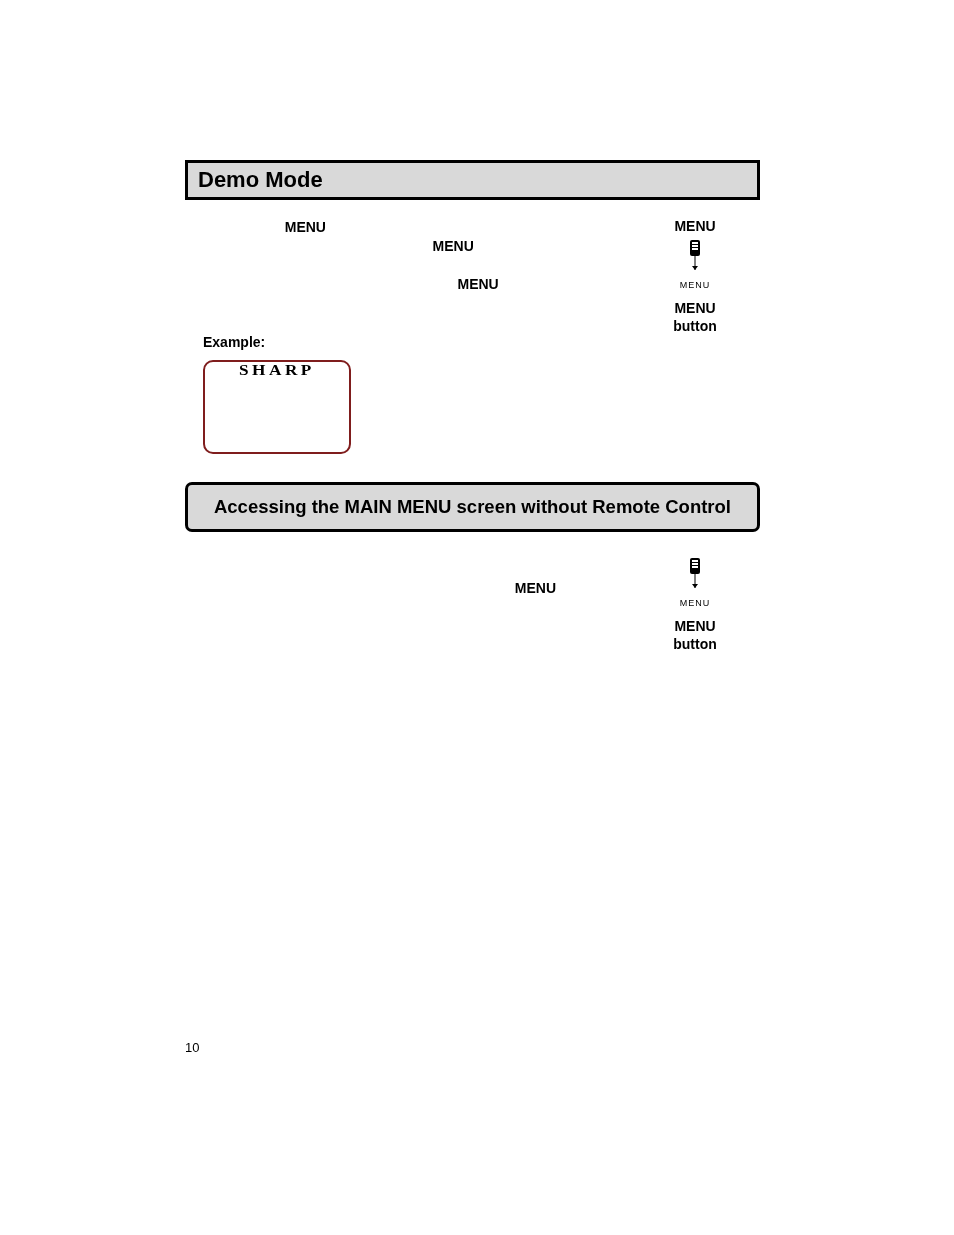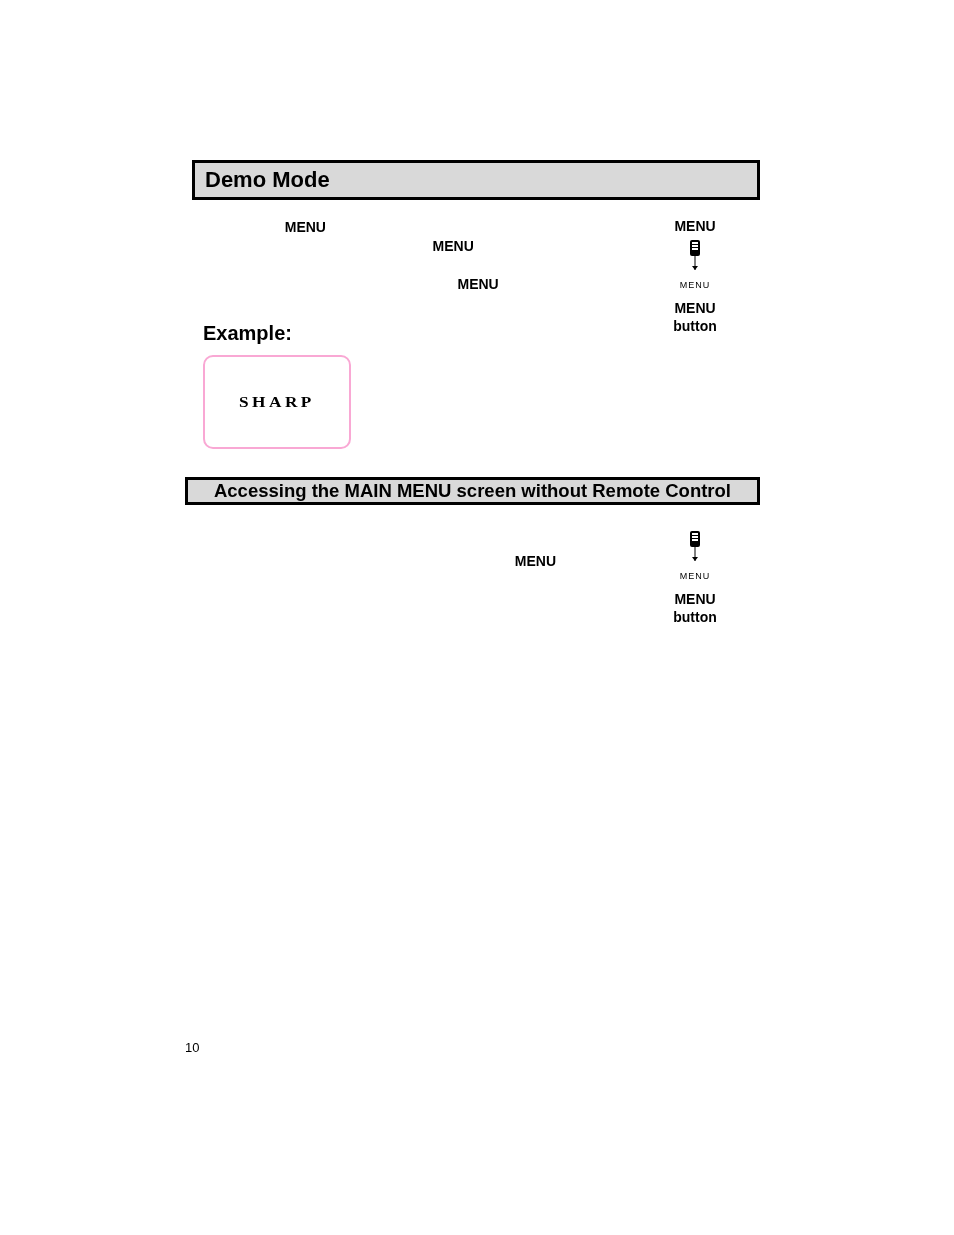--- a/index.html
+++ b/index.html
@@ -16,47 +16,47 @@
     left: 185px;
     top: 160px;
     width: 575px;
   }
   .section-bar {
     border: 3px solid #000;
     background: #d9d9d9;
     padding: 4px 10px;
     margin-bottom: 18px;
   }
-  .section-bar.demo { font-size: 22px; font-weight: bold; margin-left: 7px; }
-  .section-bar.access { font-size: 18.5px; font-weight: bold; text-align: center; padding: 0 6px; }
+  .section-bar.demo { font-size: 22px; font-weight: bold; }
+  .section-bar.access { font-size: 18.5px; font-weight: bold; text-align: center; padding: 11px 6px; border-radius: 7px; }
   .body-wrap {
     position: relative;
     padding-left: 18px;
   }
   .col-left { width: 430px; }
   .para {
     font-size: 14px;
     line-height: 1.35;
     color: #fff;
   }
   .para b { color: #000; font-weight: bold; }
   .example-label {
-    font-size: 20px;
+    font-size: 14px;
     font-weight: bold;
-    margin-top: 10px;
+    margin-top: 22px;
     margin-bottom: 10px;
     color: #000;
   }
   .screen-box {
     width: 148px;
     height: 94px;
-    border: 2px solid #f9a8d4;
+    border: 2px solid #7f1d1d;
     border-radius: 10px;
     display: flex;
-    align-items: center;
+    align-items: flex-start;
     justify-content: center;
     margin-bottom: 28px;
   }
   .sharp-logo {
     font-family: Georgia, "Times New Roman", serif;
     font-weight: bold;
     font-size: 15px;
     letter-spacing: 3px;
     transform: scaleX(1.15);
   }

